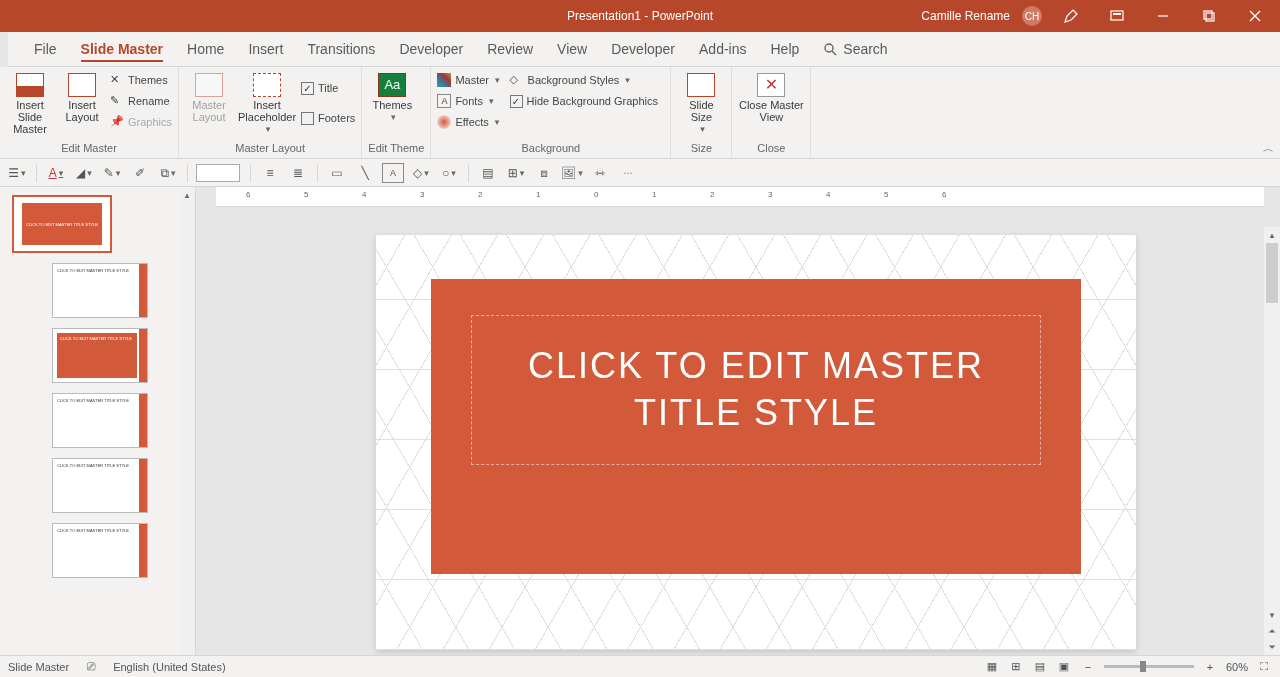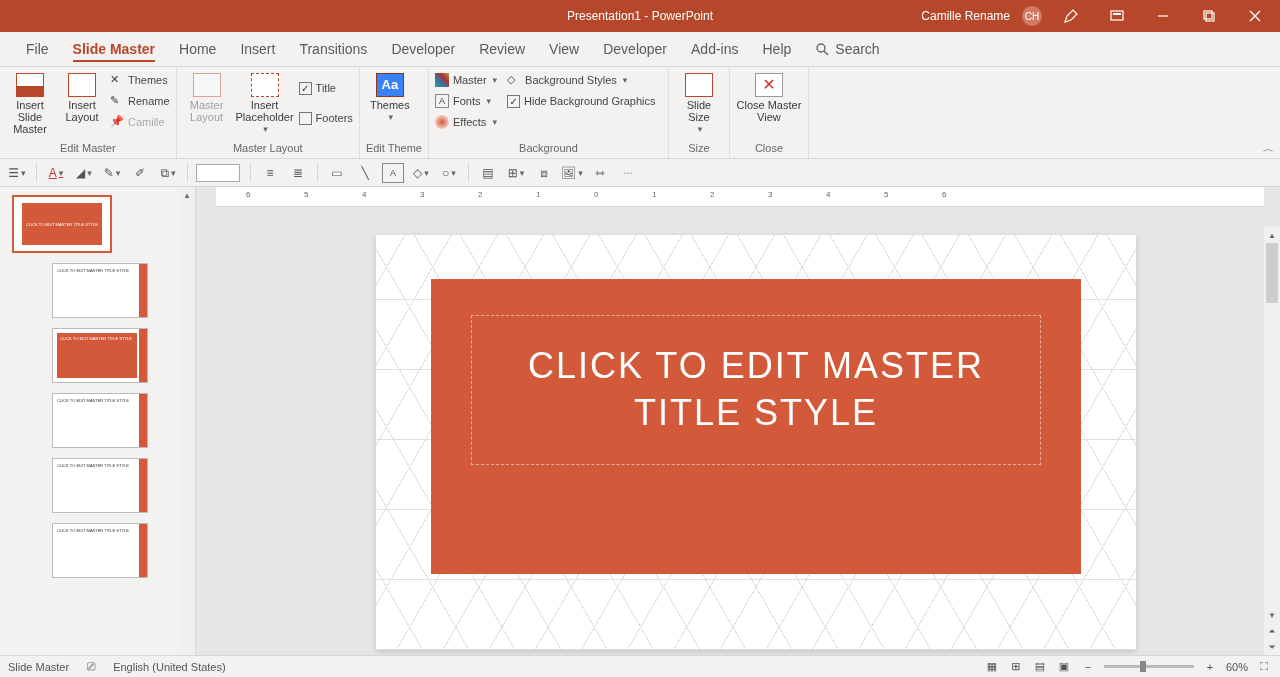--- a/index.html
+++ b/index.html
@@ -4,21 +4,21 @@
 <style>
 * { margin: 0; padding: 0; box-sizing: border-box; font-family: "Segoe UI", Arial, sans-serif; }
 html, body { width: 1280px; height: 677px; overflow: hidden; background: #e6e6e6; }
 
 .titlebar { height: 32px; background: #b7472a; display: flex; align-items: center; color: #fff; font-size: 12px; position: relative; }
 .titlebar .center { position: absolute; left: 50%; transform: translateX(-50%); }
 .titlebar .right { margin-left: auto; display: flex; align-items: center; gap: 12px; padding-right: 8px; }
 .titlebar .winbtn { width: 34px; height: 32px; display: flex; align-items: center; justify-content: center; }
 .avatar { width: 20px; height: 20px; border-radius: 50%; background: #d07a66; display: flex; align-items: center; justify-content: center; font-size: 10px; color: #fff; }
 
-.tabbar { height: 35px; background: #f3f2f1; border-bottom: 1px solid #d6d6d6; display: flex; align-items: center; padding-left: 14px; font-size: 14px; color: #5a5a5a; }
+.tabbar { height: 35px; background: #f3f2f1; border-bottom: 1px solid #d6d6d6; display: flex; align-items: center; padding-left: 14px; font-size: 14px; color: #5a5a5a; margin-left: 8px; }
 .tabbar .tab { padding: 0 12px; height: 100%; display: flex; align-items: center; cursor: default; }
 .tabbar .tab.active { color: #b7472a; font-weight: 600; position: relative; }
 .tabbar .tab.active::after { content: ""; position: absolute; bottom: 4px; left: 12px; right: 12px; height: 2px; background: #b7472a; }
 .tabbar .spacer { flex: 1; }
 .tabbar .rightbtns { display: flex; gap: 8px; padding-right: 10px; }
 .tabbar .rbtn { border: 1px solid #d0d0d0; background: #fff; padding: 3px 10px; font-size: 12px; display: flex; align-items: center; gap: 4px; color: #444; }
 .tabbar .rbtn.share { color: #b7472a; }
 .tabbar .rbtn.gray { color: #a0a0a0; }
 
 .ribbon { height: 92px; background: #f3f2f1; display: flex; border-bottom: 1px solid #d6d6d6; font-size: 11px; color: #3a3a3a; position: relative; }
@@ -158,21 +158,21 @@
         <div class="row">
             <span class="ico">✕</span>
             <span>Themes</span>
           </div>
         <div class="row">
             <span class="ico">✎</span>
             <span>Rename</span>
           </div>
         <div class="row" style="color:#aaa">
             <span class="ico">📌</span>
-            <span>Camille</span>
+            <span>Graphics</span>
           </div>
       </div>
     </div>
     <div class="label">Edit Master</div>
   </div>
 
   <div class="group">
     <div class="body">
       <div class="bigbtn" style="opacity:0.45">
         <div class="ic"></div>
@@ -193,21 +193,21 @@
             <span>Footers</span>
           </div>
       </div>
     </div>
     <div class="label">Master Layout</div>
   </div>
 
   <div class="group">
     <div class="body">
       <div class="bigbtn">
-        <div class="ic" style="background:#3b82f6;border-color:#8a3520;color:#fff;display:flex;align-items:center;justify-content:center;font-weight:bold;font-size:13px">Aa</div>
+        <div class="ic" style="background:#15803d;border-color:#8a3520;color:#fff;display:flex;align-items:center;justify-content:center;font-weight:normal;font-size:13px">Aa</div>
         <span>Themes</span>
         <span class="dd">▾</span>
       </div>
     </div>
     <div class="label">Edit Theme</div>
   </div>
 
   <div class="group" style="min-width:240px">
     <div class="body">
       <div class="vsmall">

